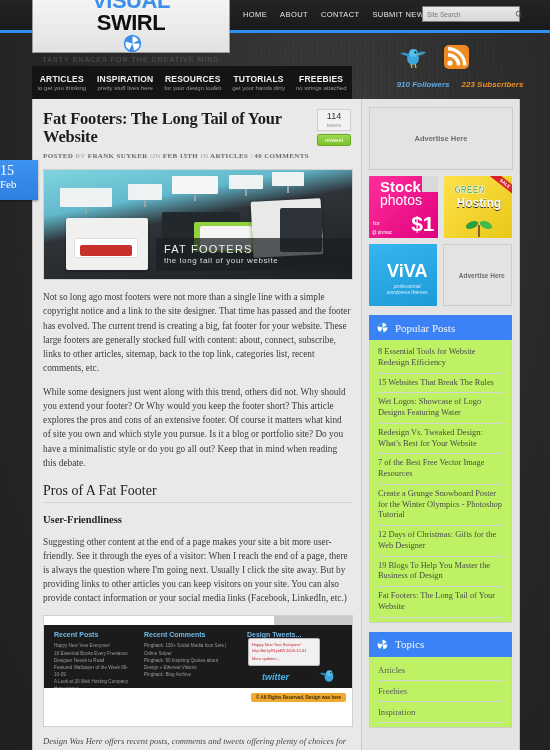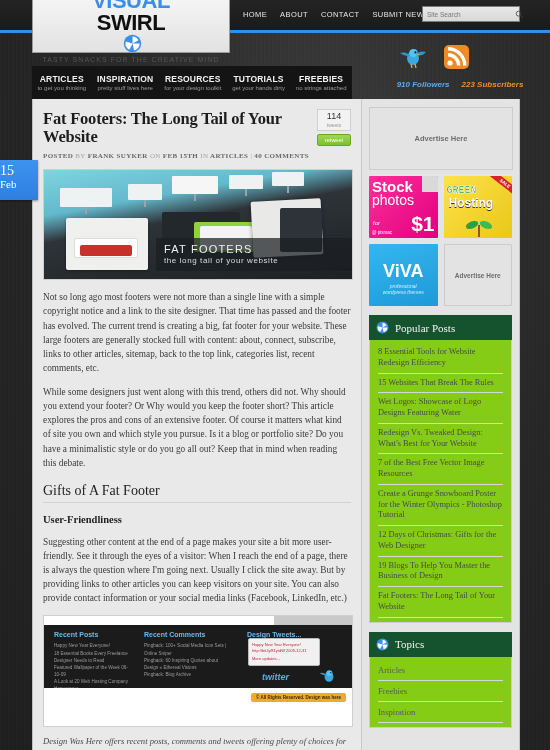--- a/index.html
+++ b/index.html
@@ -205,40 +205,40 @@
   
   .ad-wide {
     width: 144px; height: 63px; background: #e3e3e3; border: 1px solid #cbcbcb;
     display: flex; align-items: center; justify-content: center;
     font-family: "Liberation Sans", sans-serif; font-size: 7.5px;
     font-weight: bold; color: #6e6e6e; cursor: pointer;
   }
   .ad-row { display: flex; gap: 6px; margin-top: 6px; }
   .ad-sq {
     width: 69px; height: 62px; position: relative; overflow: hidden;
-    cursor: pointer; border-radius: 1px;
+    cursor: pointer; border-radius: 1px; padding-left: 8px;
   }
   .ad-stock { background: linear-gradient(135deg, #ff2e9a, #e0007f); }
   .ad-green { background: linear-gradient(135deg, #ffe14a, #e8c818); }
   .ad-viva  { background: linear-gradient(160deg, #35b6f0, #1d9ad8); }
   .ad-blank {
     background: #e3e3e3; border: 1px solid #cbcbcb; display: flex;
     align-items: center; justify-content: center; text-align: center;
     font-family: "Liberation Sans", sans-serif; font-size: 6.5px;
     font-weight: bold; color: #6e6e6e;
   }
   .wid-head {
-    margin-top: 9px; height: 25px; background: #14532d;
+    margin-top: 9px; height: 25px; background: #3b82f6;
     display: flex; align-items: center; padding-left: 7px; gap: 6px;
   }
   .wid-head span {
     font-family: "Liberation Serif", serif; font-size: 11px; color: #f4f4f4;
   }
   .wid-body {
-    background: #84cc16; border: 1px solid #cdcdcd; border-top: 0;
+    background: #bef264; border: 1px solid #cdcdcd; border-top: 0;
     padding: 3px 8px 4px;
   }
   .wid-li {
     font-family: "Liberation Serif", serif; font-size: 8.4px;
     color: #4a4a4a; line-height: 1.28; padding: 4px 0 4px;
     border-bottom: 1px solid #d7d7d7; cursor: pointer;
   }
   .wid-li:last-child { border-bottom: 1px solid #d7d7d7; }
   .topic-li {
     font-family: "Liberation Serif", serif; font-size: 8.6px;
@@ -373,21 +373,21 @@
       <div class="card" style="left:236px;top:38px;width:42px;height:44px;background:#2d3338;"></div>
       <div class="feat-overlay">
         <div class="fo1">FAT FOOTERS</div>
         <div class="fo2">the long tail of your website</div>
       </div>
     </div>
 
     <p class="body">Not so long ago most footers were not more than a single line with a simple copyright notice and a link to the site designer. That time has passed and the footer has evolved. The current trend is creating a big, fat footer for your website. These large footers are generally stocked full with content: about, connect, subscribe, links to other articles, sitemap, back to the top link, categories list, recent comments, etc.</p>
     <p class="body">While some designers just went along with this trend, others did not. Why should you extend your footer? Or Why would you keep the footer short? This article explores the pros and cons of an extensive footer. Of course it matters what kind of site you own and which style you pursue. Is it a blog or portfolio site? Do you have a minimalistic style or do you go all out? Keep that in mind when reading this debate.</p>
 
-    <h2 class="sec">Gifts of A Fat Footer</h2>
+    <h2 class="sec">Pros of A Fat Footer</h2>
     <h3 class="sub">User-Friendliness</h3>
     <p class="body">Suggesting other content at the end of a page makes your site a bit more user-friendly. See it through the eyes of a visitor: When I reach the end of a page, there is always the question where I'm going next. Usually I click the site away. But by providing links to other articles you can keep visitors on your site. You can also provide contact information or your social media links (Facebook, LinkedIn, etc.)</p>
 
     <div class="shot">
       <div class="shot-top"></div>
       <div class="shot-col" style="left:10px;width:80px;">
         <div class="shot-h">Recent Posts</div>
         <div class="shot-li">Happy New Year Everyone!</div>
         <div class="shot-li">18 Essential Books Every Freelance Designer Needs to Read</div>
         <div class="shot-li">Featured Wallpaper of the Week 06-10-09</div>

